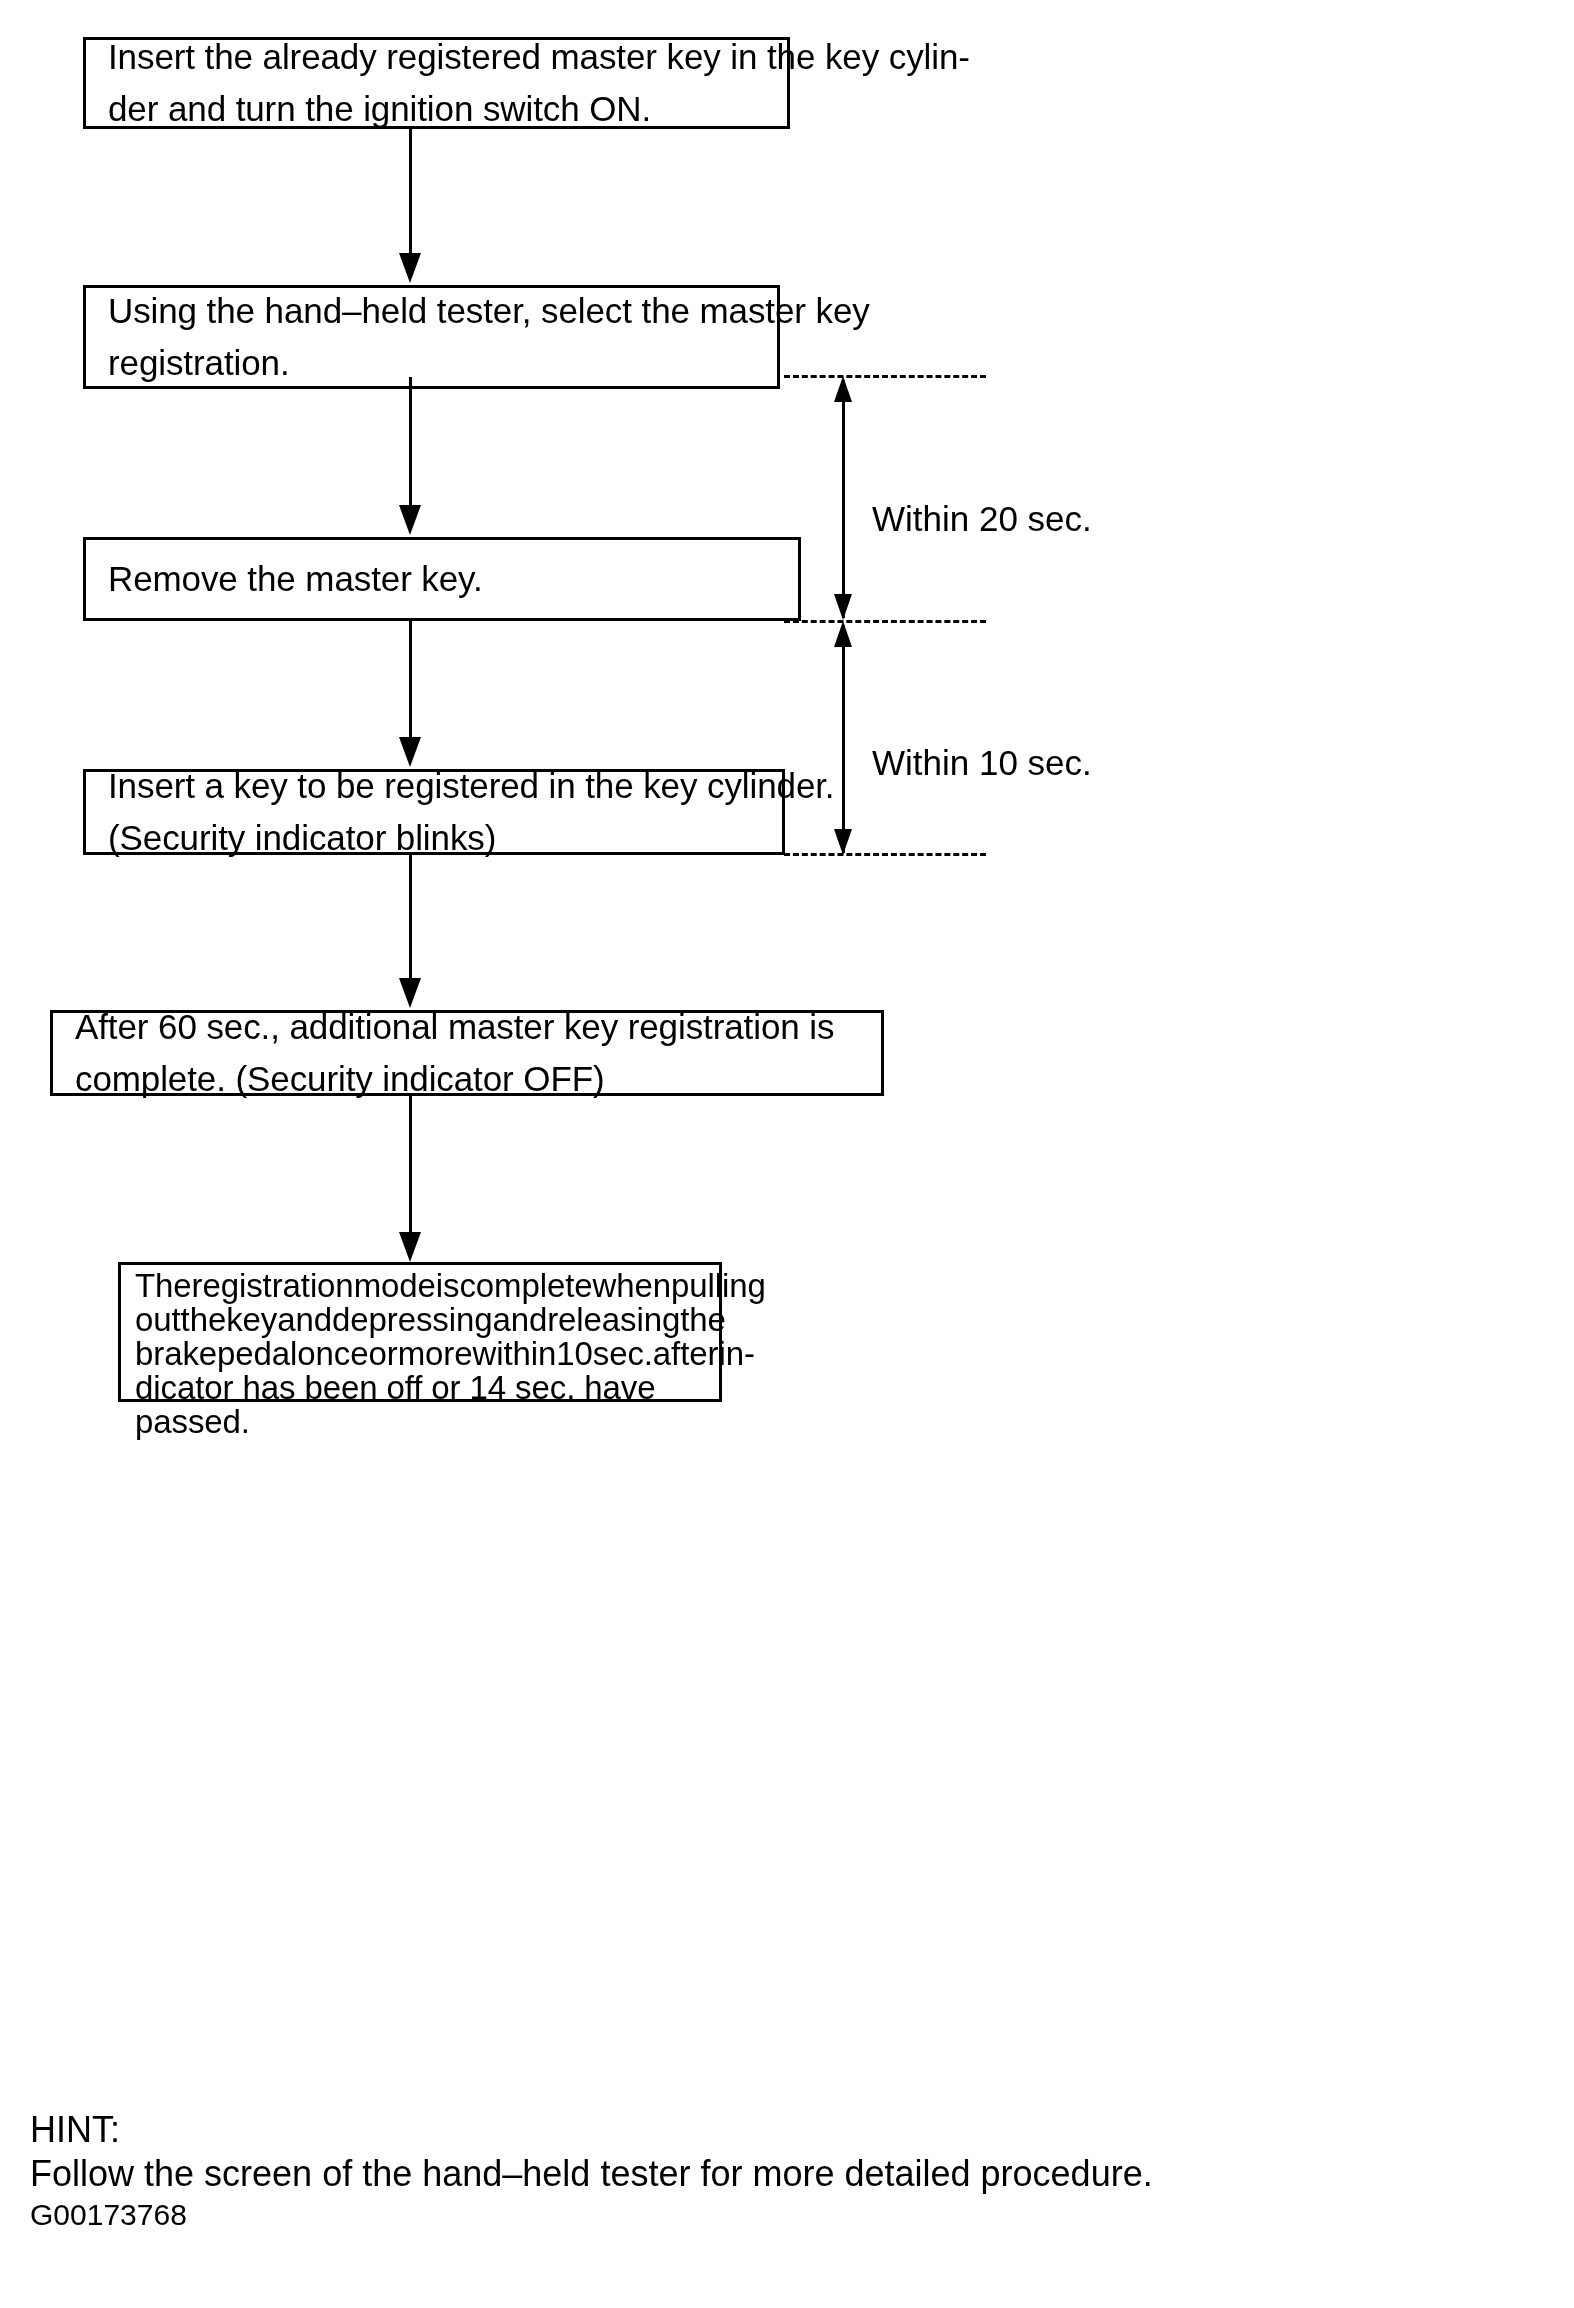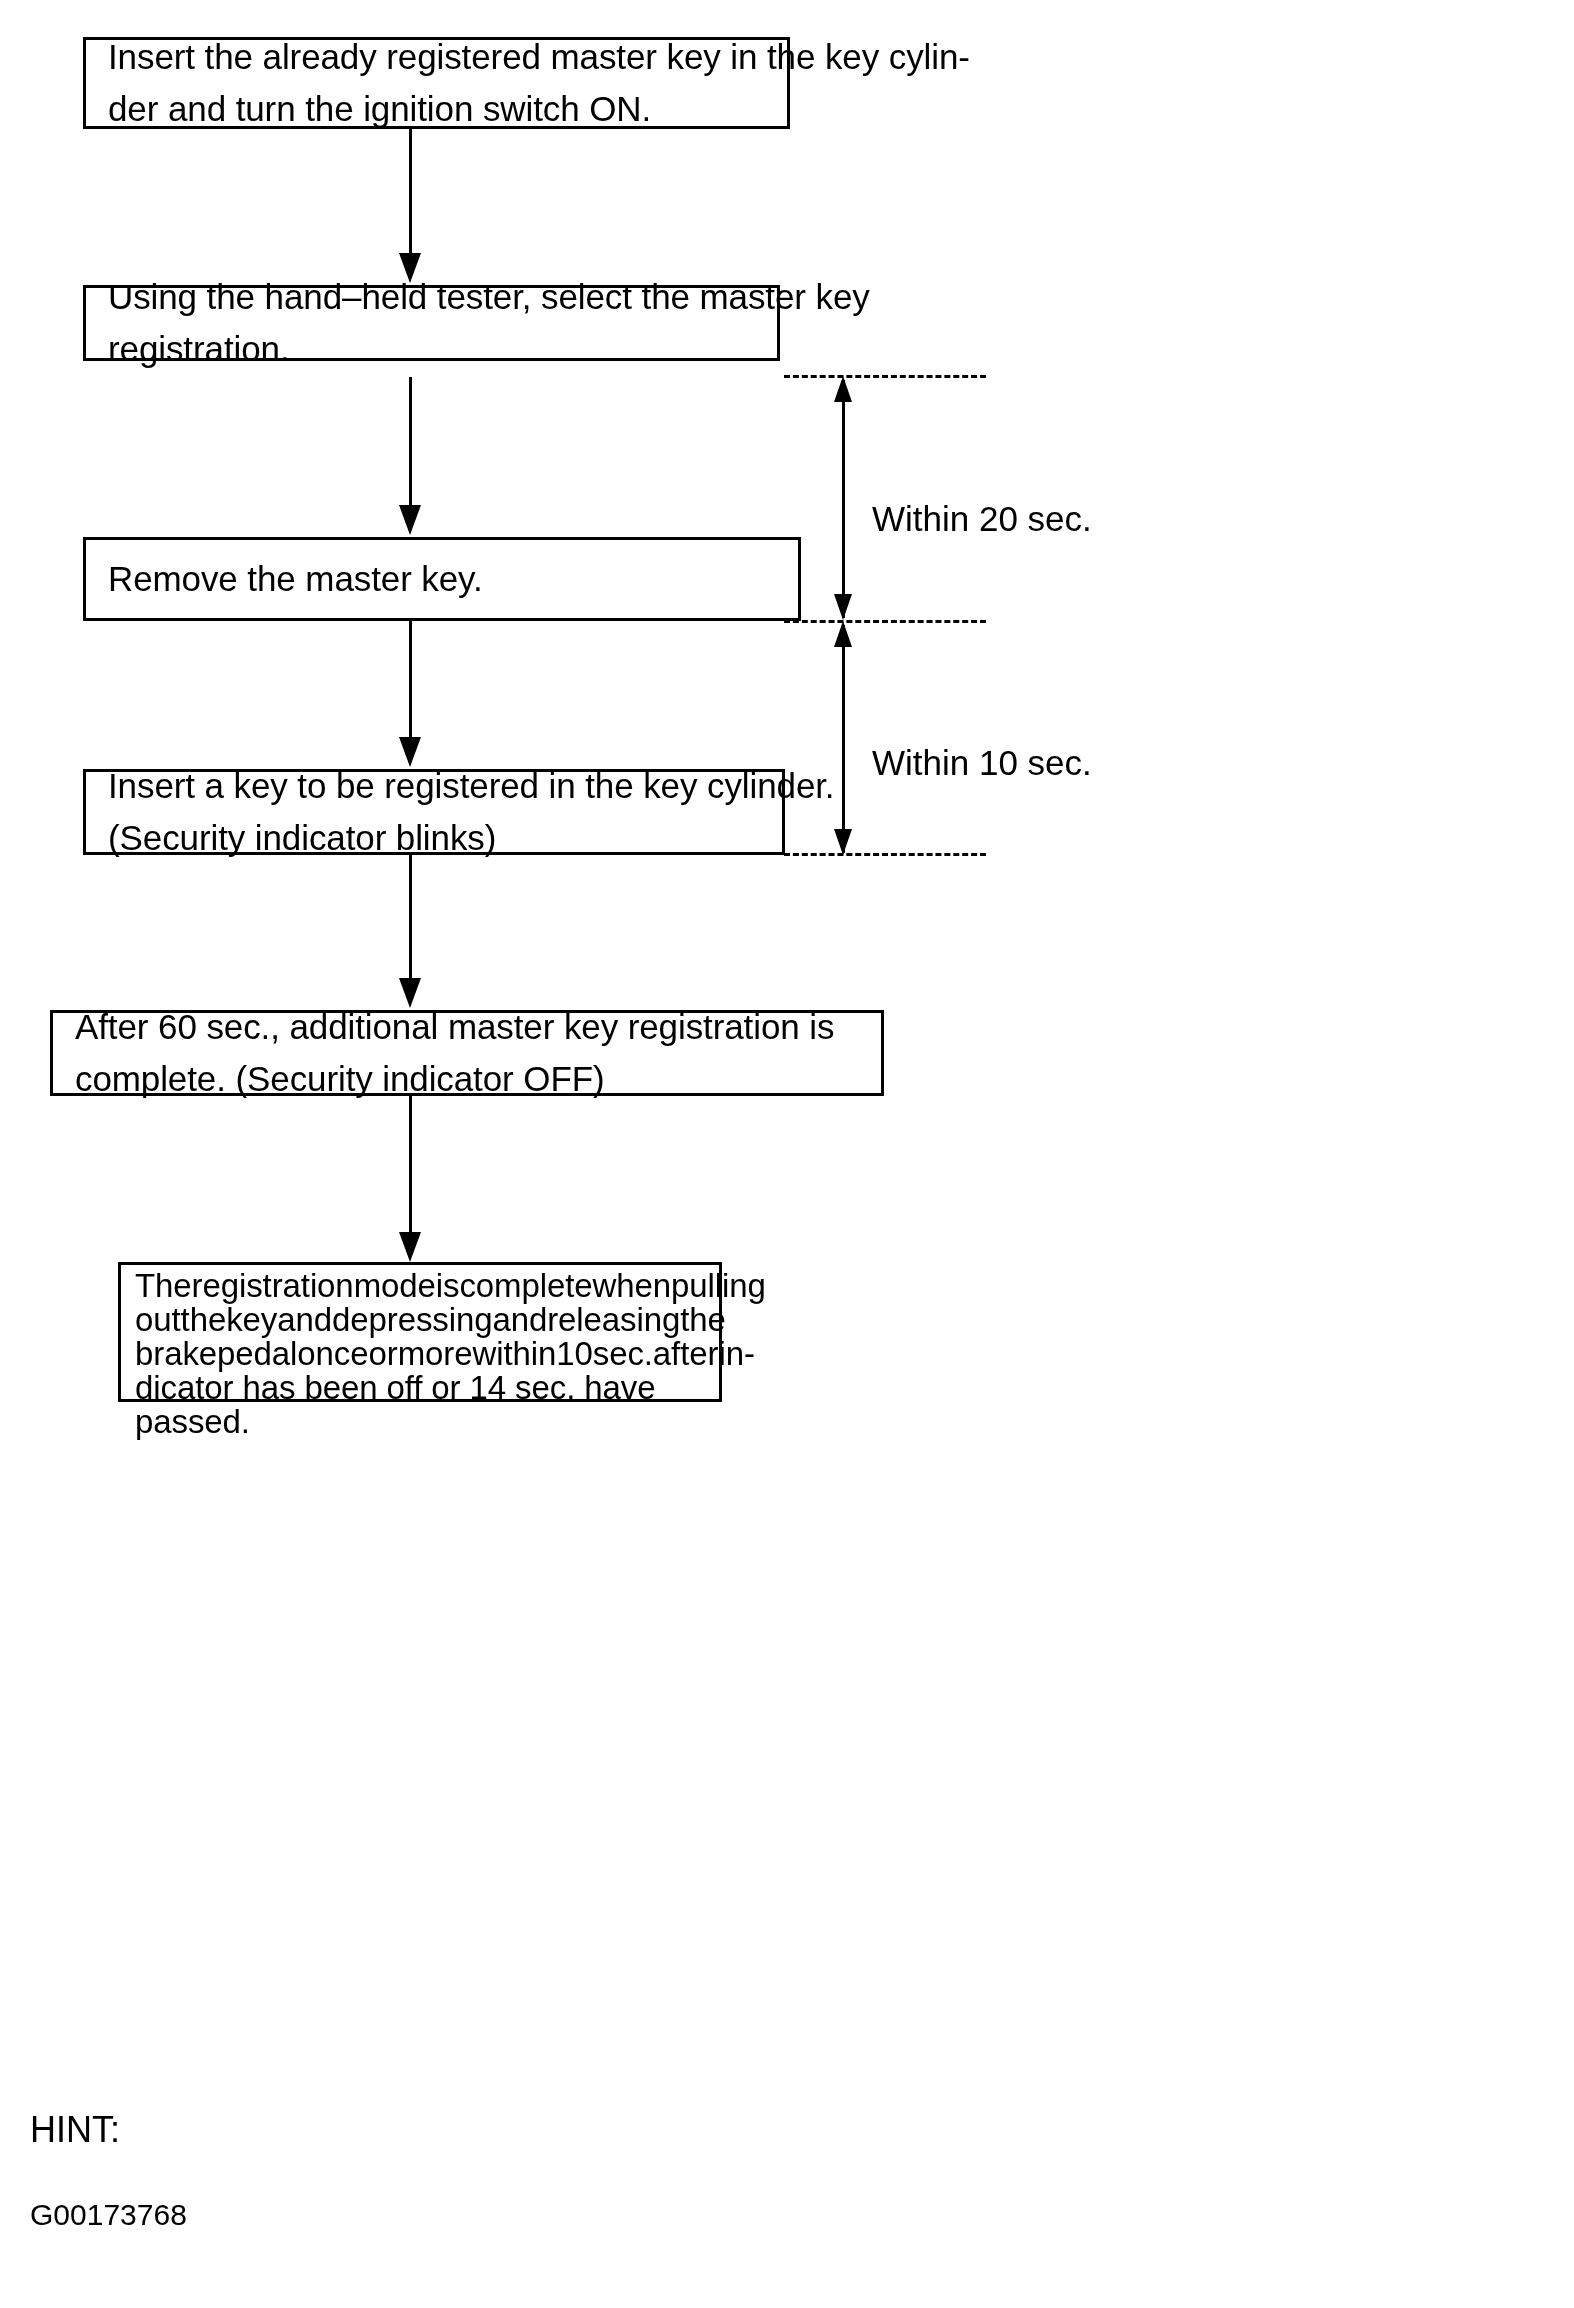--- a/index.html
+++ b/index.html
@@ -41,21 +41,21 @@
   .box.justify .line {
     white-space: normal;
   }
   .box .line.j {
     display: flex;
     justify-content: space-between;
     padding-right: 22px;
   }
 
   #box1 { left: 83px;  top: 37px;   width: 707px; height: 92px; }
-  #box2 { left: 83px;  top: 285px;  width: 697px; height: 76px; }
+  #box2 { left: 83px;  top: 285px;  width: 697px; height: 104px; }
   #box3 { left: 83px;  top: 537px;  width: 718px; height: 84px; }
   #box4 { left: 83px;  top: 769px;  width: 702px; height: 86px; }
   #box5 { left: 50px;  top: 1010px; width: 834px; height: 86px; }
   #box6 { left: 118px; top: 1262px; width: 604px; height: 140px;
           justify-content: flex-start; padding-top: 4px; }
   #box6 .line { font-size: 33px; line-height: 34px; padding-left: 14px; padding-right: 14px; }
 
   
   .vline {
     position: absolute;
@@ -196,15 +196,16 @@
   <div class="dashline" style="left:784px; top:620px; width:202px;"></div>
   <div class="dimlabel" style="left:872px; top:478px;">Within 20 sec.</div>
 
   <div class="dimarrow-up" style="left:834px; top:621px;"></div>
   <div class="dimline" style="left:842px; top:625px; height:228px;"></div>
   <div class="dimarrow-down" style="left:834px; top:829px;"></div>
   <div class="dashline" style="left:784px; top:853px; width:202px;"></div>
   <div class="dimlabel" style="left:872px; top:722px;">Within 10 sec.</div>
 
   <div class="hint" id="hint-label">HINT:</div>
+  <div class="hint" id="hint-text">Follow the screen of the hand–held tester for more detailed procedure.</div>
   <div class="hint" id="fig-code">G00173768</div>
 
 </div>
 
 </body></html>

